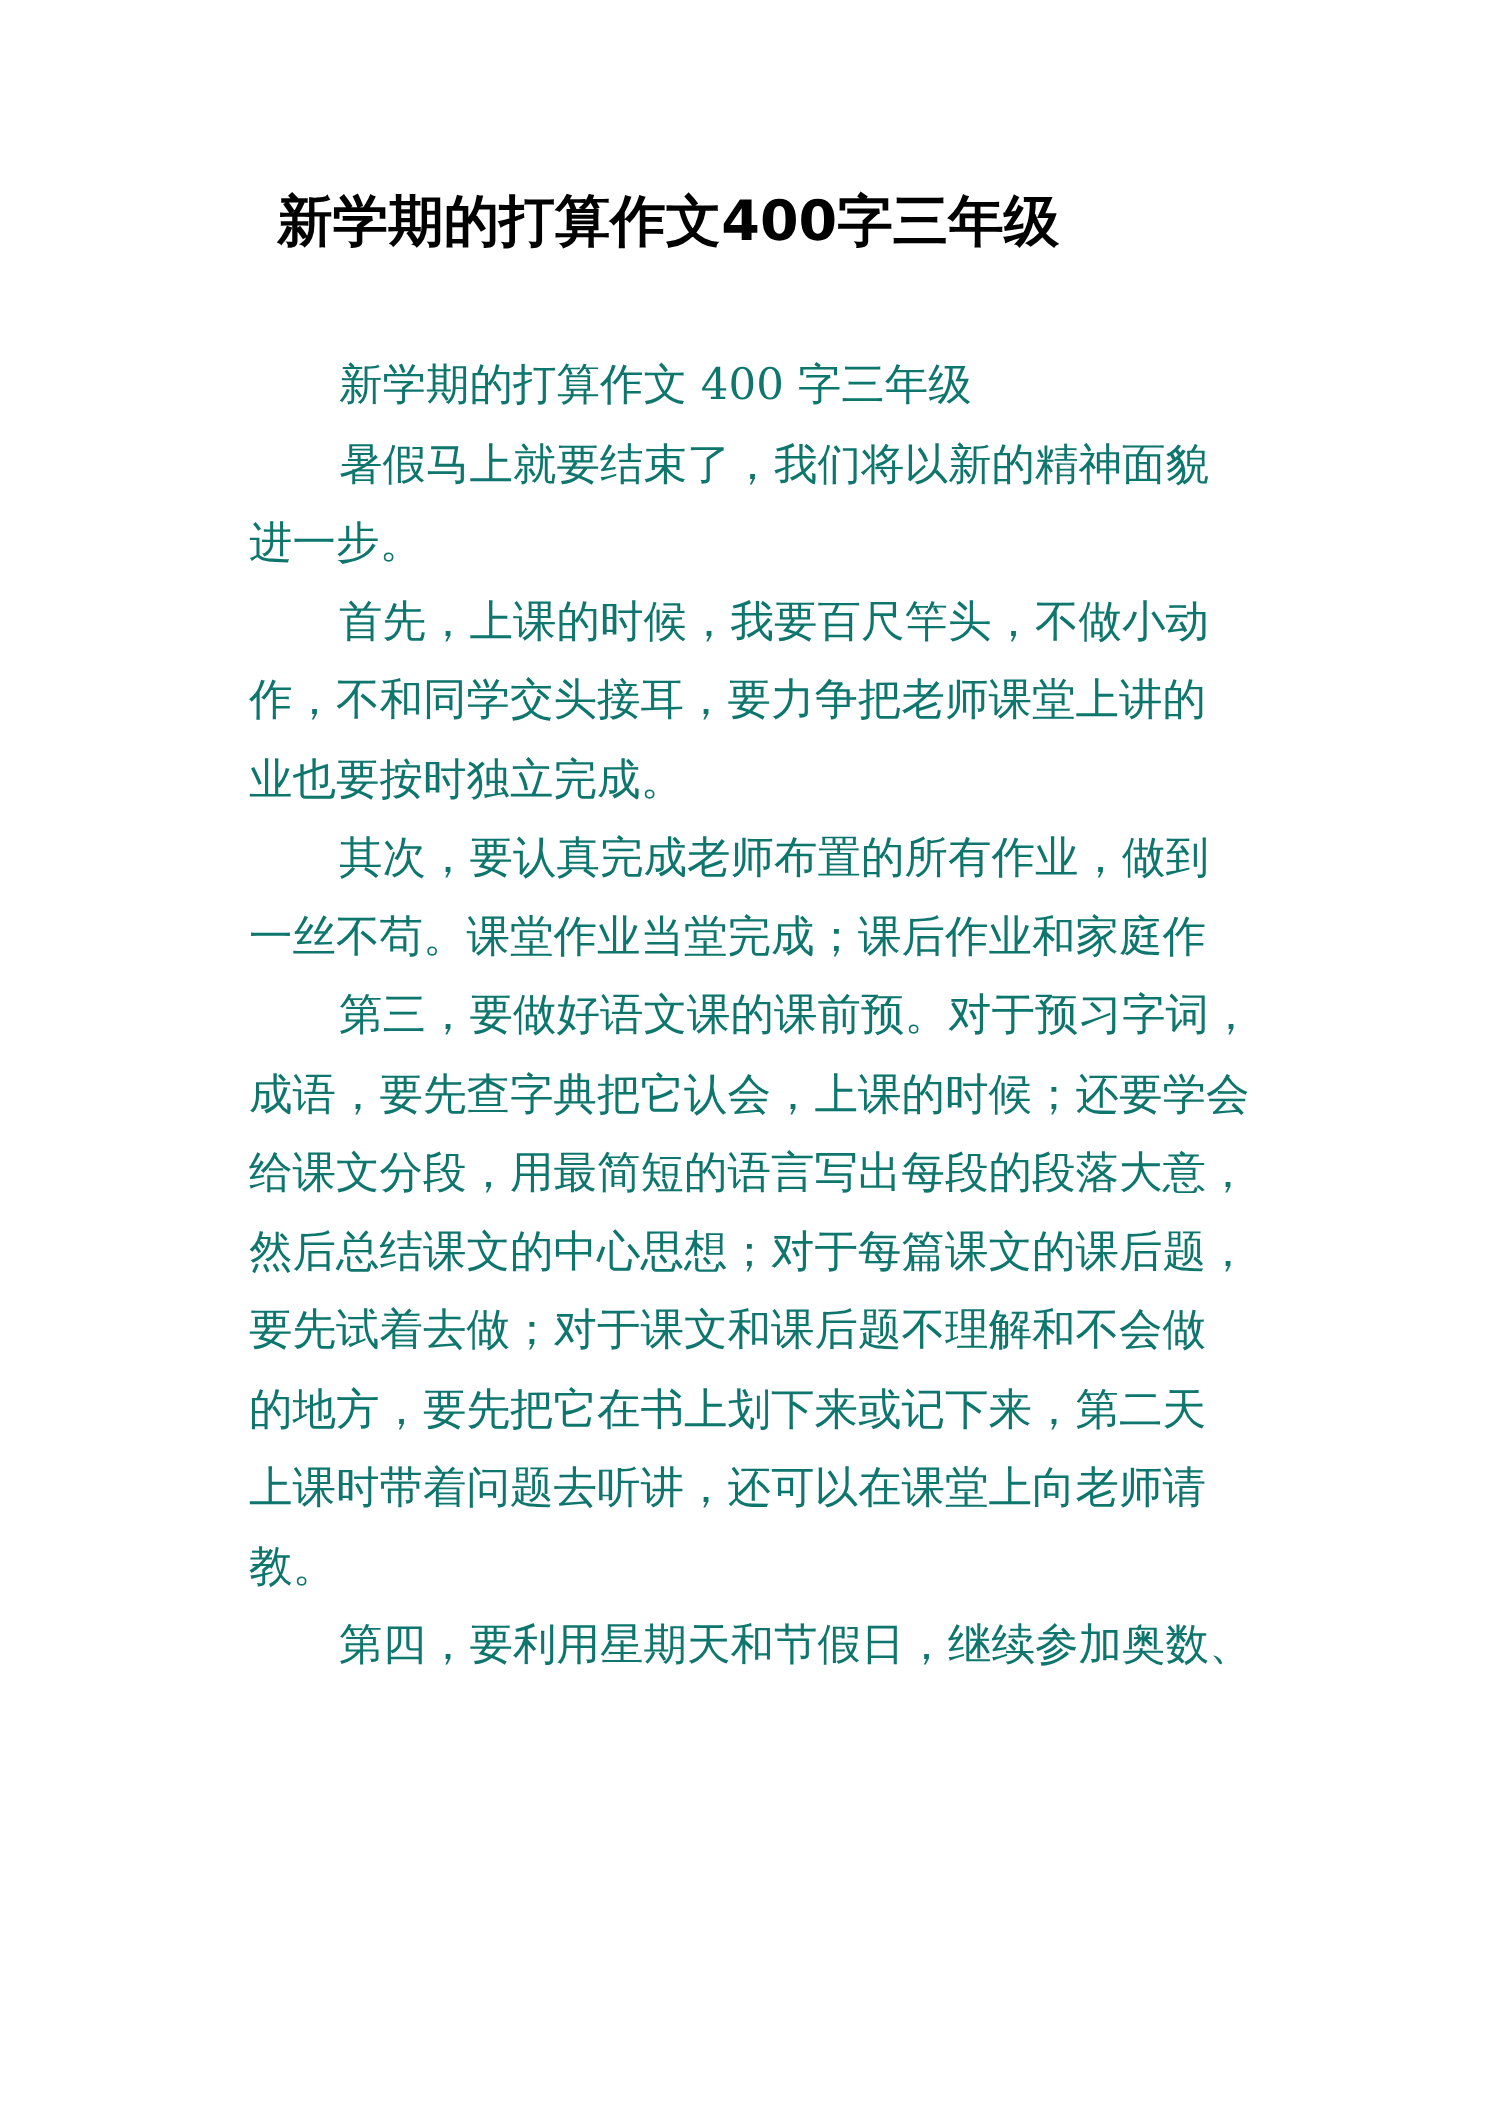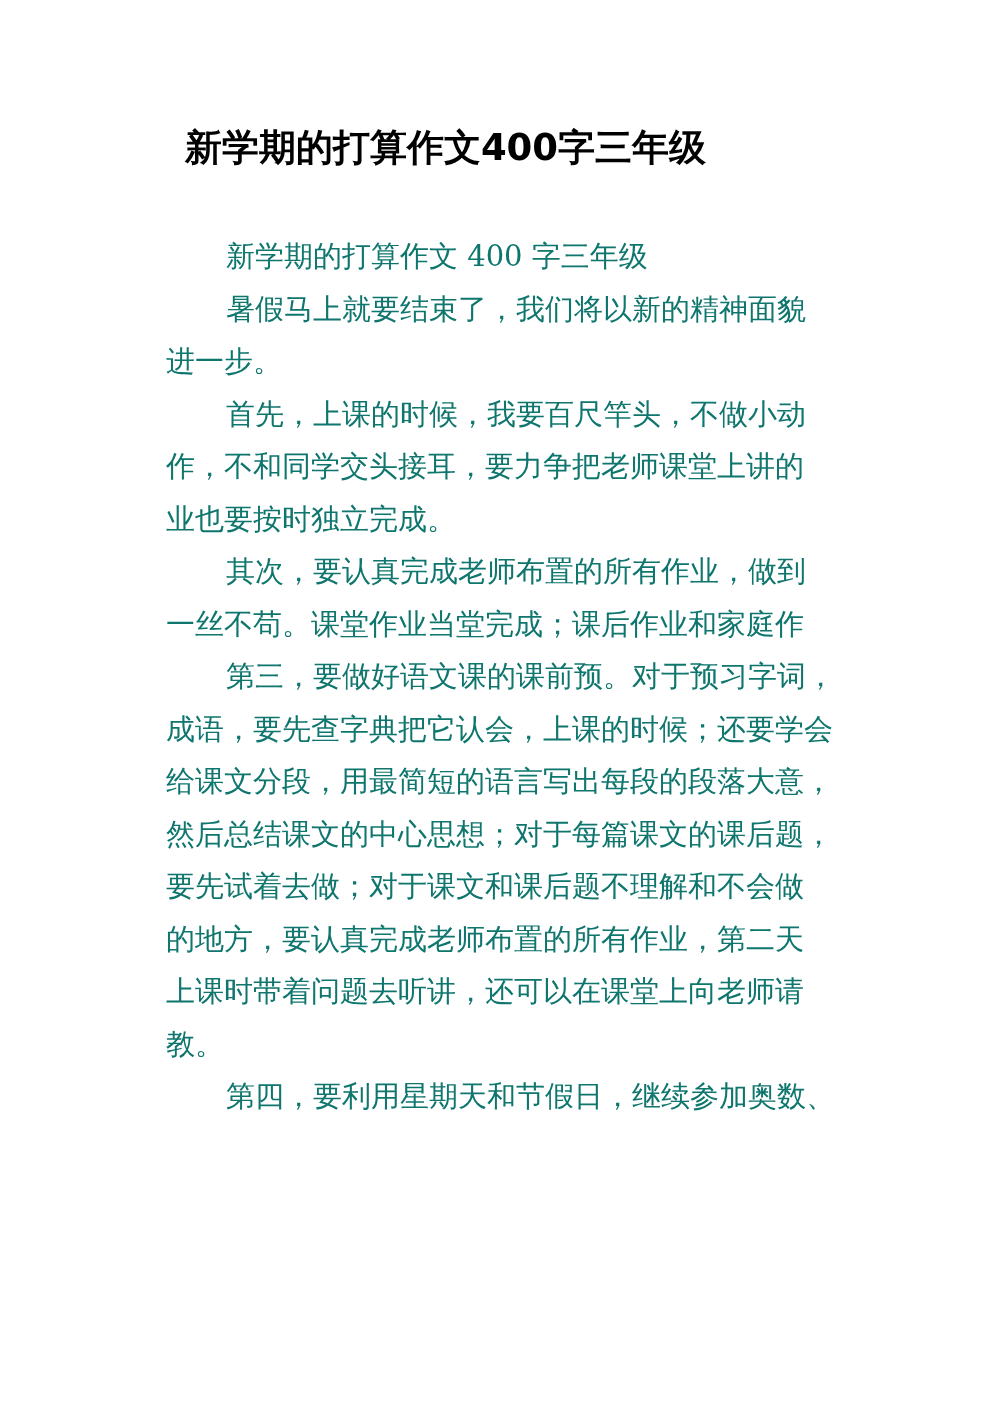--- a/index.html
+++ b/index.html
@@ -42,21 +42,21 @@
     <div class="para" style="text-indent:0">
       <span class="line first">其次，要认真完成老师布置的所有作业，做到</span>
       <span class="line">一丝不苟。课堂作业当堂完成；课后作业和家庭作</span>
     </div>
     <div class="para" style="text-indent:0">
       <span class="line first">第三，要做好语文课的课前预。对于预习字词，</span>
       <span class="line">成语，要先查字典把它认会，上课的时候；还要学会</span>
       <span class="line">给课文分段，用最简短的语言写出每段的段落大意，</span>
       <span class="line">然后总结课文的中心思想；对于每篇课文的课后题，</span>
       <span class="line">要先试着去做；对于课文和课后题不理解和不会做</span>
-      <span class="line">的地方，要认真完成老师布置的所有作业，第二天</span>
+      <span class="line">的地方，要先把它在书上划下来或记下来，第二天</span>
       <span class="line">上课时带着问题去听讲，还可以在课堂上向老师请</span>
       <span class="line">教。</span>
     </div>
     <div class="para" style="text-indent:0">
       <span class="line first">第四，要利用星期天和节假日，继续参加奥数、</span>
     </div>
   </div>
 </div>
 
 </body></html>

